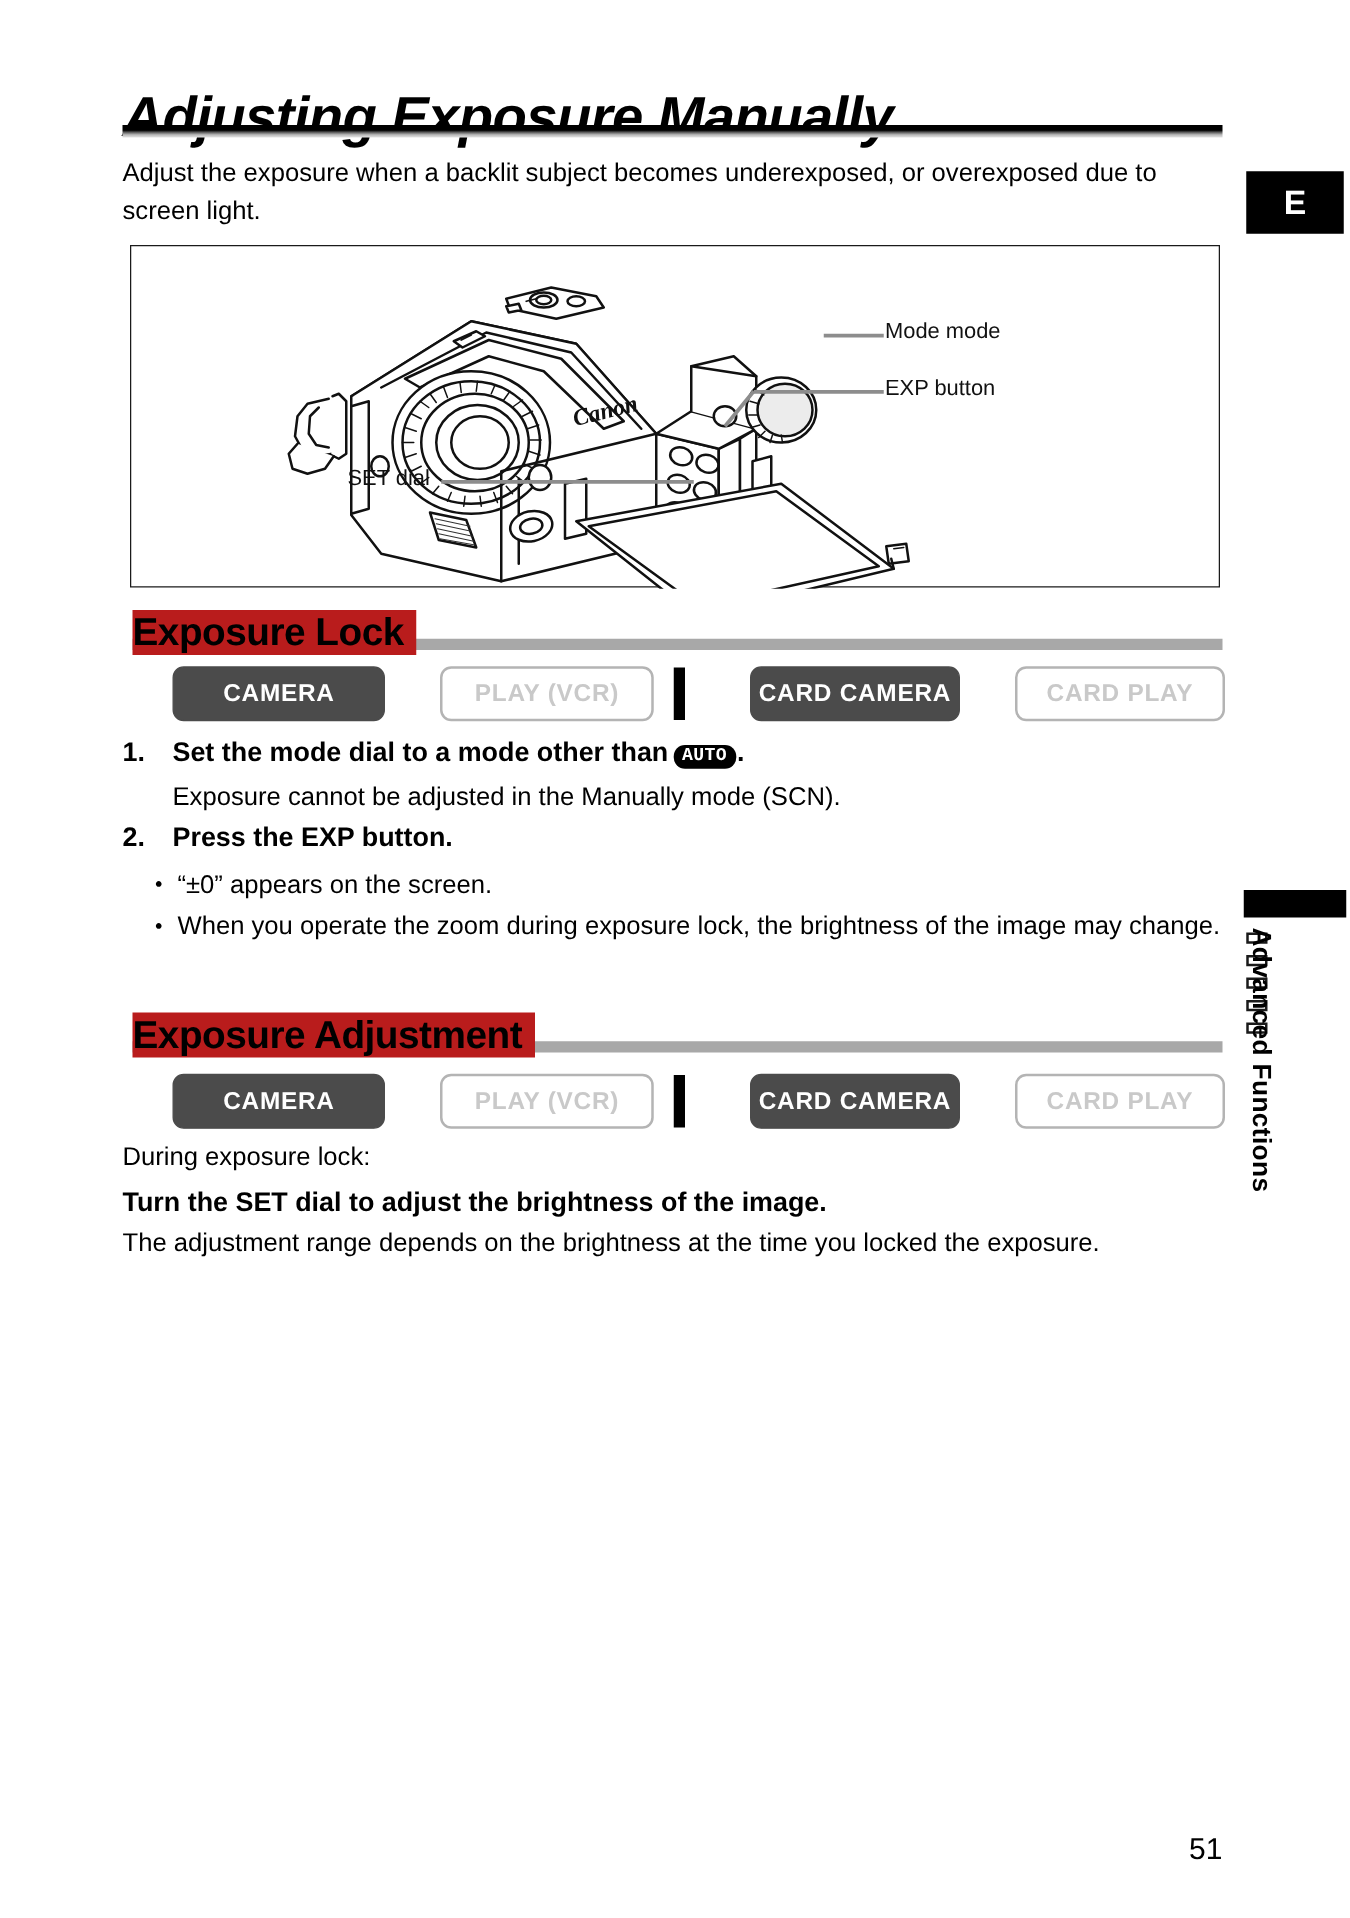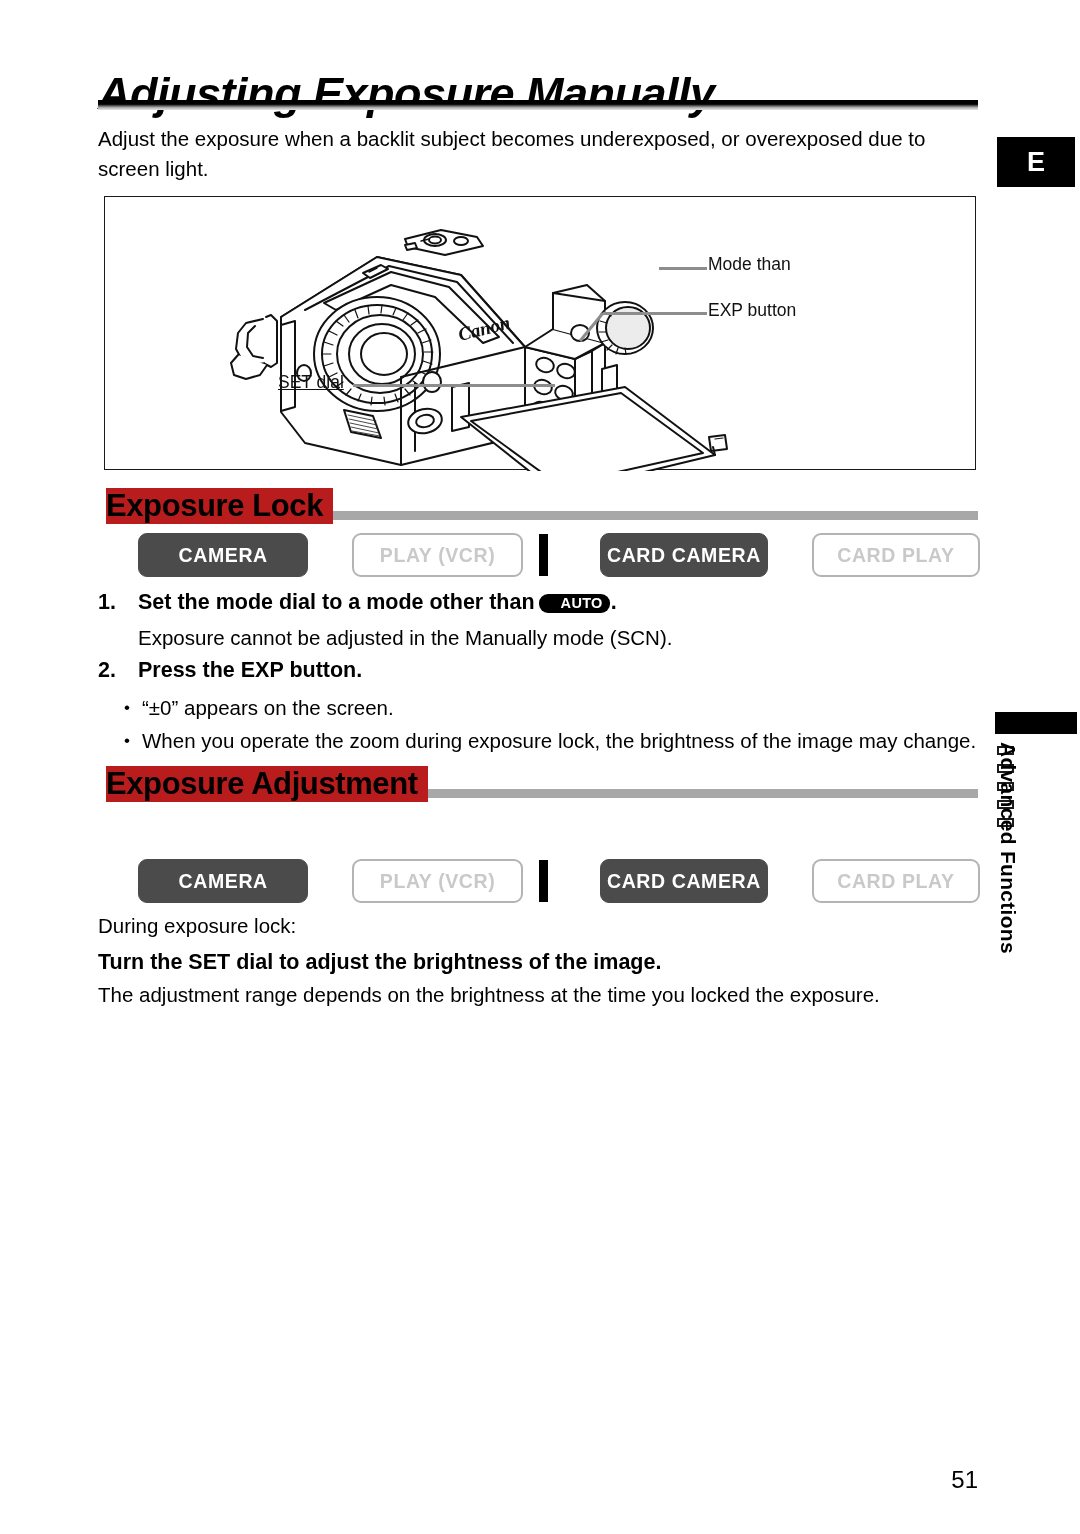--- a/index.html
+++ b/index.html
@@ -69,21 +69,21 @@
   .cam-svg { position: absolute; left: 0; top: 0; }
 
   .callout {
     position: absolute;
     font-size: 17.5px;
     color: #111;
     white-space: nowrap;
   }
   .callout-mode { left: 708px; top: 254px; }
   .callout-exp  { left: 708px; top: 300px; }
-  .callout-set  { left: 278px; top: 372px; text-decoration: underline; }
+  .callout-set  { left: 278px; top: 372px; }
 
   .leader {
     position: absolute;
     background: #8d8d8d;
     height: 3px;
   }
   .leader-mode { left: 658px; top: 266px; width: 48px; }
   .leader-exp  { left: 602px; top: 311px; width: 104px; }
   .leader-set  { left: 352px; top: 383px; width: 202px; }
 
@@ -166,24 +166,25 @@
   .auto-badge {
     display: inline-flex;
     align-items: center;
     justify-content: center;
     background: #000;
     color: #fff;
     border-radius: 9px;
     font-size: 14.5px;
     font-weight: bold;
     letter-spacing: 0.3px;
-    padding: 1px 7px 2px 22px;
+    padding: 1px 7px 2px 7px;
     margin: 0 1px 0 4px;
     position: relative;
     top: -1px;
+    font-family: Liberation Mono, monospace;
   }
   .sub {
     position: absolute;
     left: 138px;
     width: 840px;
     font-size: 20.5px;
     line-height: 30px;
   }
 
   .bullet-list {
@@ -407,21 +408,21 @@
   <div class="leader leader-mode" style="left:554px; top:70px; width:48px;"></div>
   <div class="leader leader-exp" style="left:498px; top:115px; width:104px;"></div>
   <div class="leader leader-set" style="left:248px; top:187px; width:202px;"></div>
 
   <svg width="872" height="274" style="position:absolute;left:0;top:0;pointer-events:none">
     <path d="M475 144 L498 116" stroke="#8d8d8d" stroke-width="3" fill="none"></path>
     <path d="M520 131 L556 71" stroke="none" fill="none"></path>
   </svg>
 </div>
 
-<div class="callout callout-mode">Mode than</div>
+<div class="callout callout-mode">Mode mode</div>
 <div class="callout callout-exp">EXP button</div>
 <div class="callout callout-set">SET dial</div>
 
 <div class="section" style="top:482px;">
   <div class="section-rule"></div>
   <div class="section-title">Exposure Lock</div>
 </div>
 
 <div class="badge-row" style="top:533px;">
   <div class="badge on w1">CAMERA</div>
@@ -450,21 +451,21 @@
   <div class="bullet-item">
     <span class="bullet-dot">•</span>
     <span class="bullet-text">“±0” appears on the screen.</span>
   </div>
   <div class="bullet-item">
     <span class="bullet-dot">•</span>
     <span class="bullet-text">When you operate the zoom during exposure lock, the brightness of the image may change.</span>
   </div>
 </div>
 
-<div class="section" style="top:760px;">
+<div class="section" style="top:804px;">
   <div class="section-rule"></div>
   <div class="section-title">Exposure Adjustment</div>
 </div>
 
 <div class="badge-row" style="top:859px;">
   <div class="badge on w1">CAMERA</div>
   <div class="badge-gap"></div>
   <div class="badge off w2">PLAY (VCR)</div>
   <div class="badge-sep"></div>
   <div class="badge on w3">CARD CAMERA</div>

